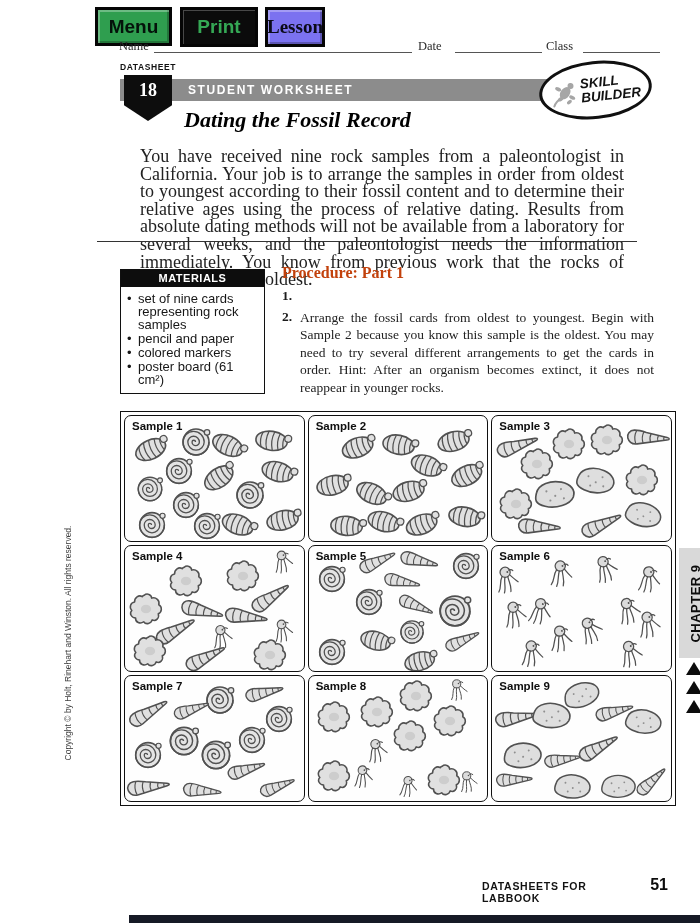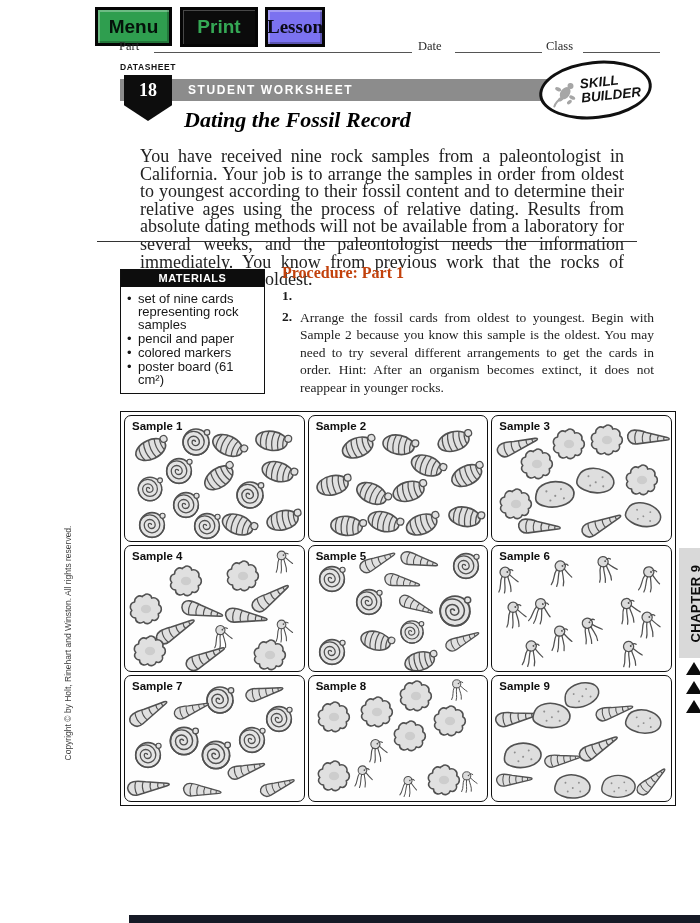--- a/index.html
+++ b/index.html
@@ -91,21 +91,21 @@
 </style>
 </head>
 <body>
 
 <div class="page">
 
   <div class="btn btn-menu">Menu</div>
   <div class="btn btn-print">Print</div>
   <div class="btn btn-lesson">Lesson</div>
 
-  <span class="blank-label" style="left:107px;top:39px;">Part</span>
+  <span class="blank-label" style="left:107px;top:39px;">Name</span>
   <div class="blank-line" style="left:142px;top:52px;width:258px;"></div>
   <span class="blank-label" style="left:406px;top:39px;">Date</span>
   <div class="blank-line" style="left:443px;top:52px;width:87px;"></div>
   <span class="blank-label" style="left:534px;top:39px;">Class</span>
   <div class="blank-line" style="left:571px;top:52px;width:77px;"></div>
 
   <div class="datasheet-label">DATASHEET</div>
   <div class="banner">
     <div class="banner-title">STUDENT WORKSHEET</div>
   </div>
@@ -522,20 +522,24 @@
           <use href="#f-horn"></use>
         </svg>
       </div>
     </div>
 
   <div class="copyleft">Copyright © by Holt, Rinehart and Winston. All rights reserved.</div>
   <div class="chapter-tab">
     <div class="rot">CHAPTER 9</div>
   </div>
 
+  <div class="footer">
+    <span class="footer-label">DATASHEETS FOR LABBOOK</span>
+    <span class="footer-page">51</span>
+  </div>
   <div class="bottom-bar"></div>
 
   <div class="defs-holder">
     <svg width="0" height="0">
       <defs>
         <g id="f-spiral">
           <circle cx="18" cy="18" r="13.5" fill="#e4e4e4" stroke="#515151" stroke-width="1.7"></circle>
           <circle cx="29.5" cy="8" r="2.8" fill="#e4e4e4" stroke="#515151" stroke-width="1.3"></circle>
           <path fill="none" stroke="#515151" stroke-width="1.4" d="M31.5 18 a13.5 13.5 0 1 1 -27 0 a11 11 0 0 1 22 0 a8.5 8.5 0 1 1 -17 0 a6 6 0 0 1 12 0 a3.8 3.8 0 1 1 -7.6 0 a1.8 1.8 0 0 1 3.6 0"></path>
         </g>

